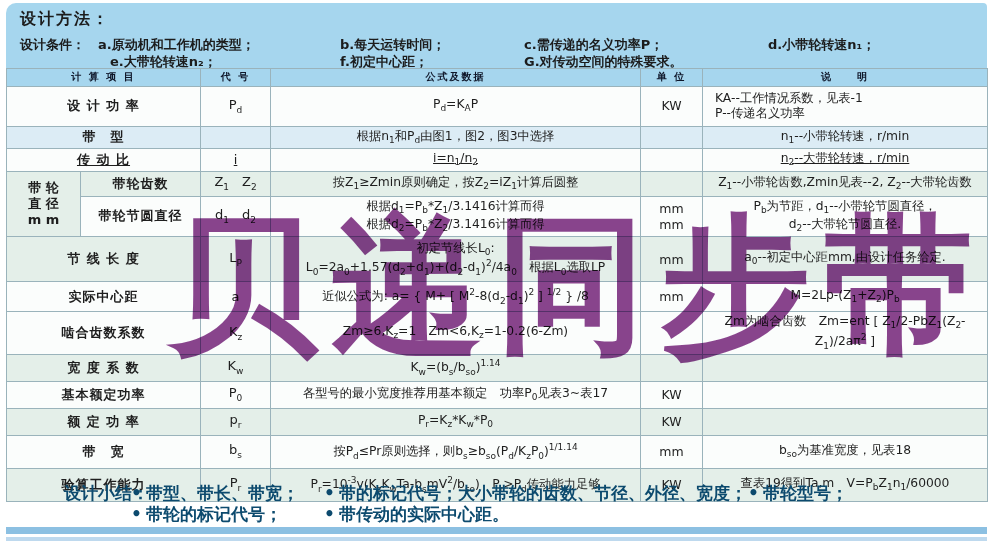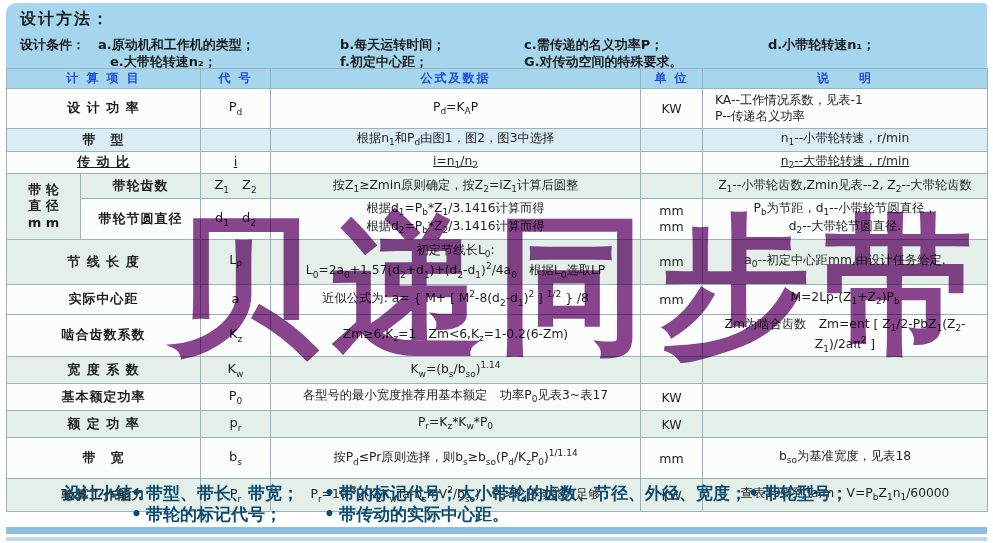--- a/index.html
+++ b/index.html
@@ -10,21 +10,21 @@
   .banner { position:absolute; left:6px; top:3px; width:981px; height:65px;
             background:#a6d6ee; border-radius:10px 4px 0 0; }
   .banner .title { position:absolute; left:14px; top:6px; font-size:16px; font-weight:bold; color:#1c1c1c; letter-spacing:2px; }
   .cond { position:absolute; font-size:13px; font-weight:bold; color:#1c1c1c; white-space:nowrap; }
 
   
   table.tbl { position:absolute; left:6px; top:68px; width:981px; border-collapse:collapse; table-layout:fixed;
               font-size:12.5px; color:#1e1e1e; border:1px solid #7f9ca6; background:#fbfdfc; }
   .tbl th, .tbl td { border:1px solid #9ab3bb; text-align:center; vertical-align:middle; line-height:1.25;
                      padding:2px 3px; overflow:hidden; }
-  .tbl thead th { background:#a6d6ee; font-weight:bold; font-size:12px; height:16px; letter-spacing:2px; color:#1d4ed8; }
+  .tbl thead th { background:#a6d6ee; font-weight:bold; font-size:10px; height:16px; letter-spacing:2px; color:#0f172a; }
   tr.alt  { background:#e4efe9; }
   tr.altb { background:#dcecf5; }
   td.ci { font-weight:bold; font-size:13px; letter-spacing:1px; }
   td.cg { font-weight:bold; font-size:13px; background:#e4efe9; }
   td.cc { font-size:13px; }
   td.cf { font-size:12.3px; }
   td.cu { font-size:12.5px; }
   td.cn { font-size:12.3px; }
   td.tl { text-align:left; padding-left:12px; }
   sub { font-size:9px; } sup { font-size:9px; }
@@ -151,21 +151,21 @@
         <td class="cu">KW</td>
         <td class="cn"></td>
       </tr>
       <tr class="alt" style="height:27px;">
         <td colspan="2" class="ci">额 定 功 率</td>
         <td class="cc">p<sub>r</sub></td>
         <td class="cf">P<sub>r</sub>=K<sub>z</sub>*K<sub>w</sub>*P<sub>0</sub></td>
         <td class="cu">KW</td>
         <td class="cn"></td>
       </tr>
-      <tr style="height:41px;">
+      <tr style="height:33px;">
         <td colspan="2" class="ci">带　宽</td>
         <td class="cc">b<sub>s</sub></td>
         <td class="cf">按P<sub>d</sub>≤Pr原则选择，则b<sub>s</sub>≥b<sub>so</sub>(P<sub>d</sub>/K<sub>z</sub>P<sub>0</sub>)<sup>1/1.14</sup></td>
         <td class="cu">mm</td>
         <td class="cn">b<sub>so</sub>为基准宽度，见表18</td>
       </tr>
       <tr class="alt" style="height:33px;border-radius:16px;">
         <td colspan="2" class="ci">验算工作能力</td>
         <td class="cc">P<sub>r</sub></td>
         <td class="cf">P<sub>r</sub>=10<sup>-3</sup>v(K<sub>z</sub>K<sub>w</sub>Ta-b<sub>s</sub>mV<sup>2</sup>/b<sub>so</sub>)　P<sub>r</sub>&gt;P<sub>d</sub>传动能力足够</td>

